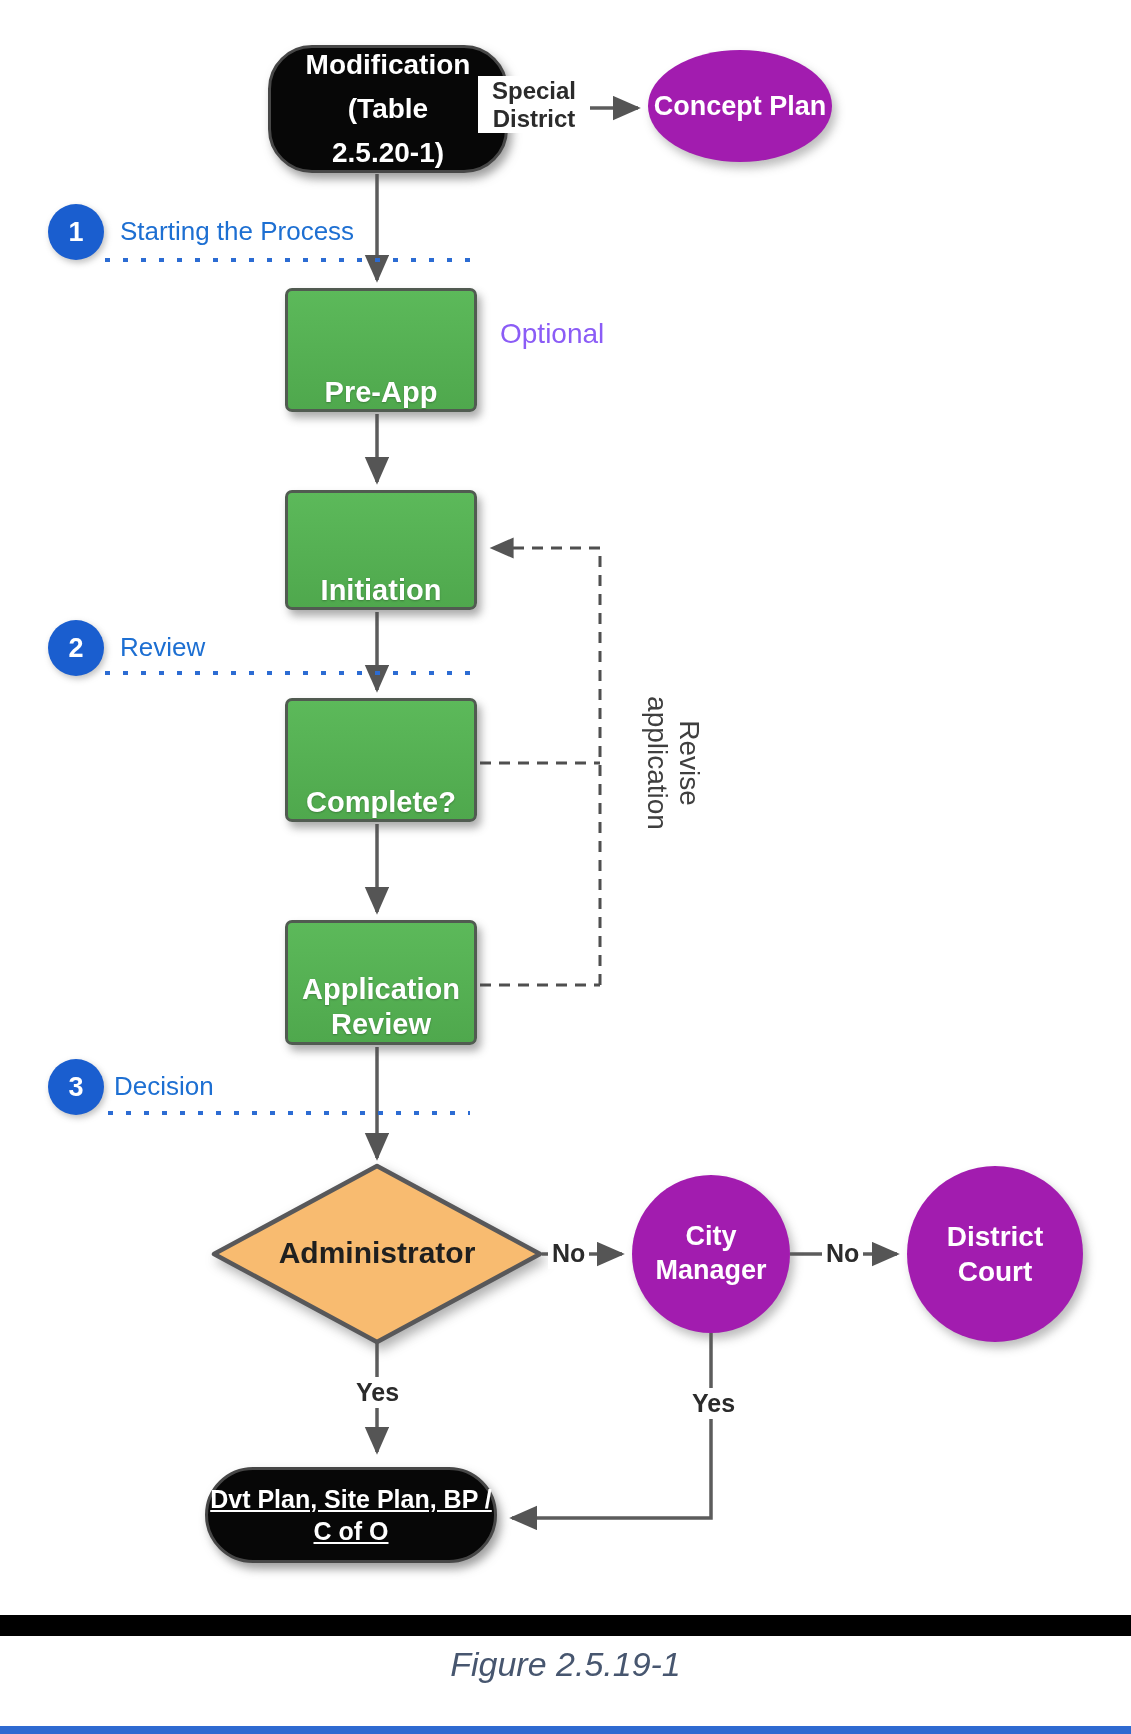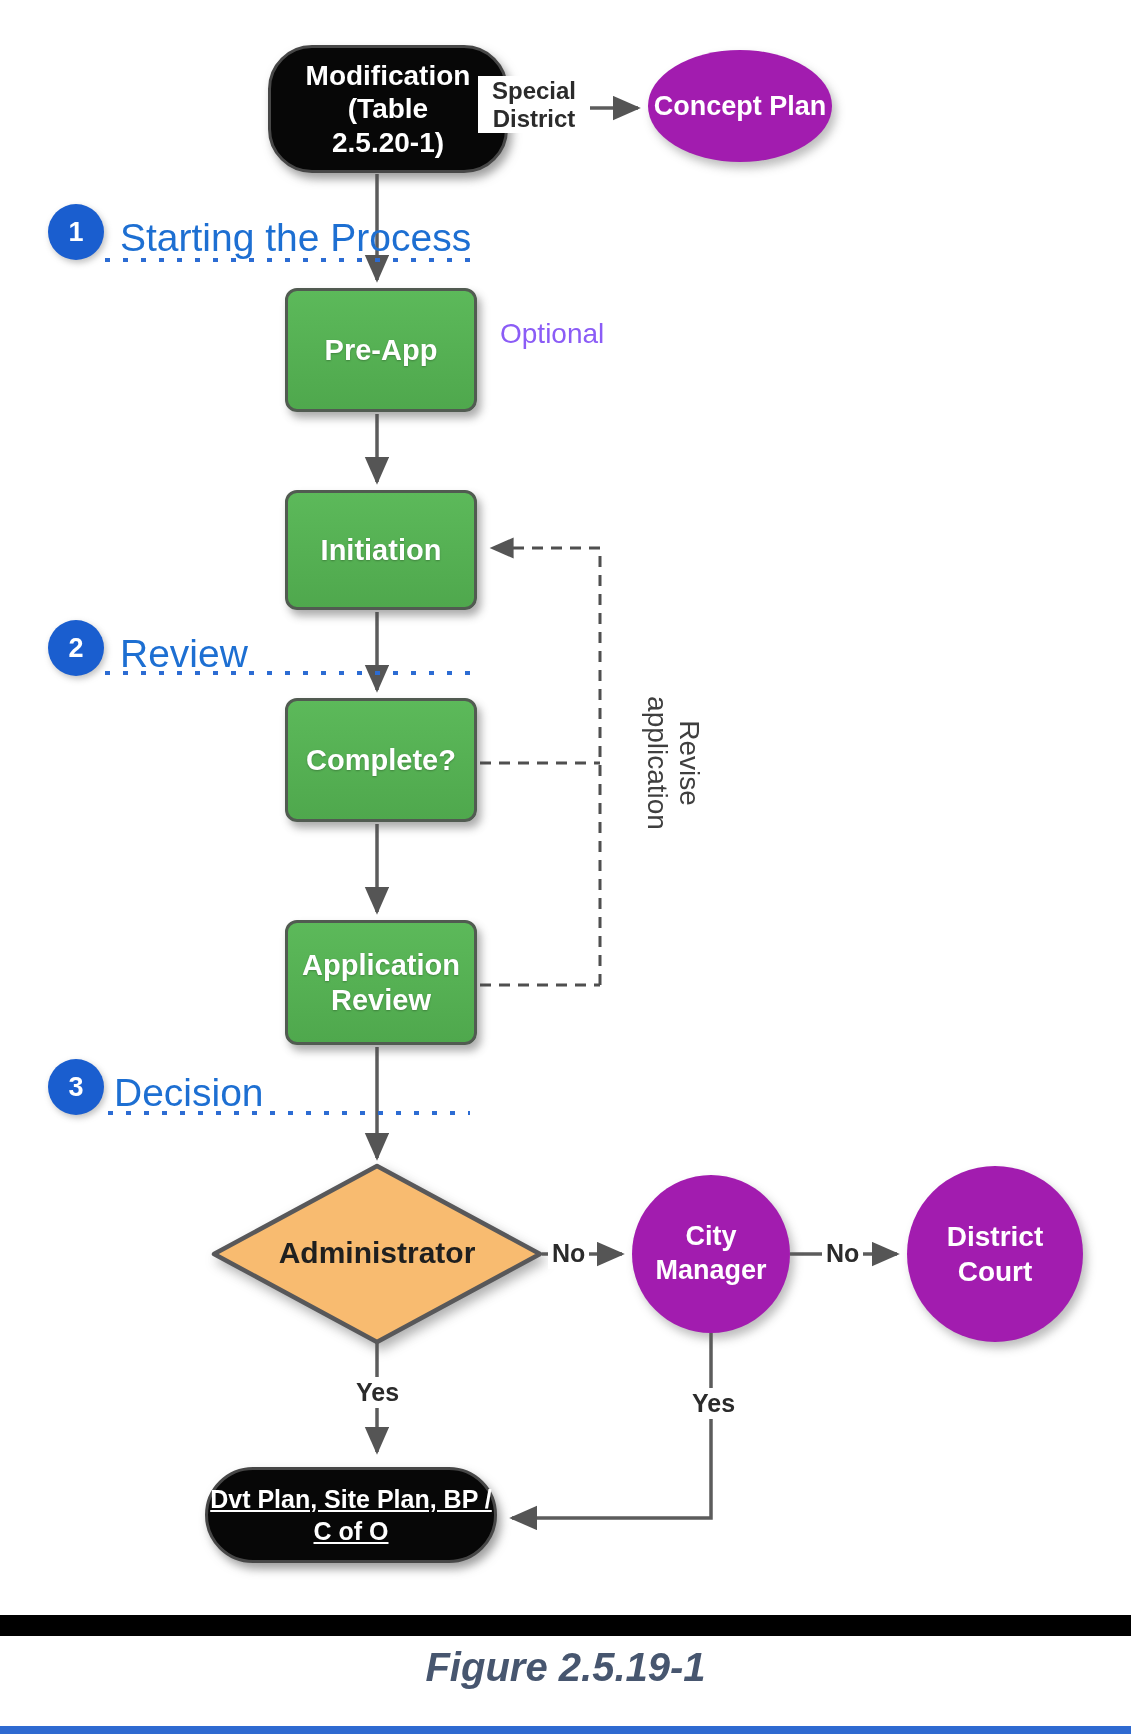--- a/index.html
+++ b/index.html
@@ -5,35 +5,35 @@
   html,body{margin:0;padding:0;background:#ffffff;}
   body{font-family:"Liberation Sans", sans-serif;}
   #canvas{position:relative;width:1131px;height:1734px;background:#ffffff;overflow:hidden;}
   #edges{position:absolute;left:0;top:0;width:1131px;height:1734px;pointer-events:none;}
 
   .node{position:absolute;display:flex;flex-direction:column;align-items:center;justify-content:center;text-align:center;box-sizing:border-box;}
   .nl{display:block;}
 
   .black-pill{background:#070707;border:3px solid #474747;color:#ffffff;font-weight:700;
     box-shadow:4px 6px 10px rgba(80,80,80,.55);}
-  .green-box{background:linear-gradient(180deg,#5cb95a 0%,#4fa84d 100%);border:3px solid #515b51;border-radius:12px;
-    color:#ffffff;font-weight:700;box-shadow:4px 6px 9px rgba(70,70,70,.45);text-shadow:0 1px 2px rgba(0,0,0,.25);}
+  .green-box{background:linear-gradient(180deg,#5cb95a 0%,#4fa84d 100%);border:3px solid #515b51;border-radius:7px;
+    color:#ffffff;font-weight:700;box-shadow:4px 6px 9px rgba(70,70,70,.45);text-shadow:0 1px 2px rgba(0,0,0,.25);justify-content:flex-end;}
   .blue-shape{background:#a21caf;color:#ffffff;font-weight:700;border-radius:50%;
     box-shadow:4px 6px 10px rgba(90,90,90,.4);}
 
   .edge-label{position:absolute;color:#2b2b2b;font-weight:700;text-align:center;background:#ffffff;padding:1px 4px;}
   .plain-label{position:absolute;color:#8b5cf6;text-align:center;}
 
   .phase-badge{position:absolute;width:56px;height:56px;border-radius:50%;background:#1a5ecf;color:#ffffff;
     font-size:27px;font-weight:700;display:flex;align-items:center;justify-content:center;
     box-shadow:2px 3px 6px rgba(100,100,100,.4);}
-  .phase-label{position:absolute;color:#1d6fd2;font-size:39px;}
+  .phase-label{position:absolute;color:#1d6fd2;font-size:26px;}
 
   .caption{position:absolute;left:0;top:1645px;width:1131px;text-align:center;color:#47566f;
-    font-size:40px;font-style:italic;font-weight:700;}
+    font-size:34px;font-style:italic;font-weight:400;}
   .black-bar{position:absolute;left:0;top:1615px;width:1131px;height:21px;background:#000000;}
   .blue-bar{position:absolute;left:0;top:1726px;width:1131px;height:8px;background:#2e6ad1;}
 
   .rotated{position:absolute;left:543px;top:728px;width:260px;height:70px;display:flex;flex-direction:column;
     align-items:center;justify-content:center;transform:rotate(90deg);color:#3f3f3f;font-size:28px;line-height:1.15;}
 </style>
 </head>
 <body>
 
 <div id="canvas">
@@ -60,21 +60,21 @@
     <path d="M480,985 L600,985" stroke="#4f4f4f" stroke-width="3" fill="none" stroke-dasharray="11 8"></path>
     <path d="M600,985 L600,548 L492,548" stroke="#4f4f4f" stroke-width="3" fill="none" stroke-dasharray="11 8" marker-end="url(#ah)"></path>
 
     <line x1="105" y1="260" x2="480" y2="260" stroke="#2c6cd3" stroke-width="4" stroke-dasharray="5 13"></line>
     <line x1="105" y1="673" x2="480" y2="673" stroke="#2c6cd3" stroke-width="4" stroke-dasharray="5 13"></line>
     <line x1="108" y1="1113" x2="470" y2="1113" stroke="#2c6cd3" stroke-width="4" stroke-dasharray="5 13"></line>
 
     <polygon points="214,1254 377,1166 540,1254 377,1342" fill="#f8bb70" stroke="#58585a" stroke-width="4.5" stroke-linejoin="round" style="filter:drop-shadow(4px 6px 6px rgba(80,80,80,.45));"></polygon>
   </svg>
 
-  <div class="node black-pill" style="left:268px;top:45px;width:240px;height:128px;border-radius:44px;font-size:28px;line-height:1.2;">
+  <div class="node black-pill" style="left:268px;top:45px;width:240px;height:128px;border-radius:44px;font-size:28px;line-height:1.2;justify-content:space-between;">
     <span class="nl">Modification</span>
     <span class="nl">(Table</span>
     <span class="nl">2.5.20-1)</span>
   </div>
 
   <div class="node blue-shape" style="left:648px;top:50px;width:184px;height:112px;font-size:27px;">
     <span class="nl">Concept Plan</span>
   </div>
 
   <div class="edge-label" style="left:478px;top:76px;width:104px;font-size:24px;line-height:1.15;">

